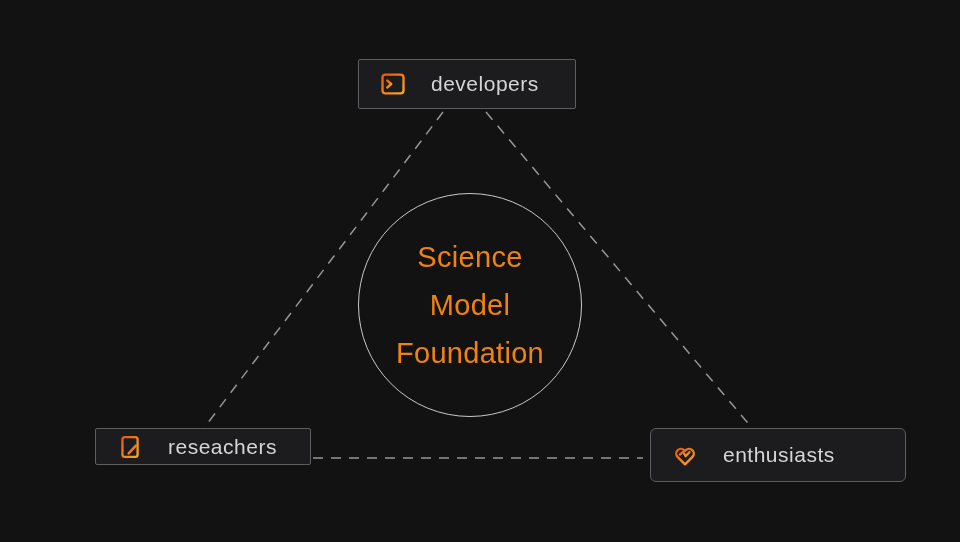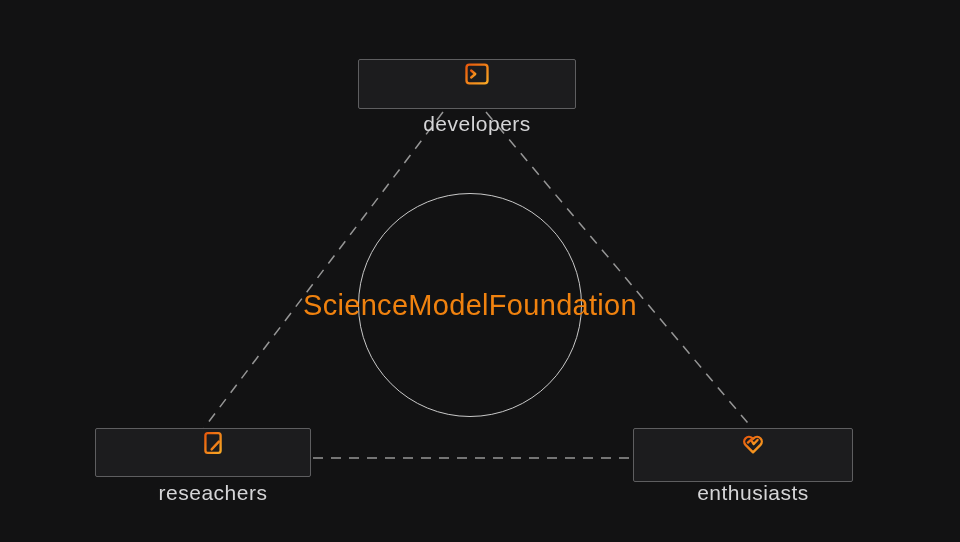--- a/index.html
+++ b/index.html
@@ -23,47 +23,46 @@
   .node {
     position: absolute;
     display: flex;
     align-items: center;
     box-sizing: border-box;
     padding-left: 20px;
     gap: 24px;
     background: #1c1c1e;
     border: 1px solid #5e5e60;
     border-radius: 2px;
-    flex-direction: column;
   }
   .node .label {
     color: #d5d5d7;
     font-size: 21px;
     letter-spacing: 0.5px;
     white-space: nowrap;
   }
   .node .icon {
     display: flex;
     width: 28px;
     height: 28px;
     flex: 0 0 28px;
   }
   .node-developers { left: 358px; top: 59px; width: 218px; height: 50px; }
-  .node-reseachers { left: 95px; top: 428px; width: 216px; height: 49px; }
-  .node-enthusiasts { left: 633px; top: 428px; width: 220px; height: 54px; }
+  .node-reseachers { left: 95px; top: 428px; width: 216px; height: 37px; }
+  .node-enthusiasts { left: 650px; top: 428px; width: 256px; height: 54px; border-radius: 6px; }
   .center-circle {
     position: absolute;
     left: 358px; top: 193px;
     width: 224px; height: 224px;
     box-sizing: border-box;
     border: 1.5px solid #c9c9c9;
     border-radius: 50%;
     background: #121213;
     display: flex;
-    flex-direction: row;
+    flex-direction: column;
     align-items: center;
     justify-content: center;
   }
   .center-circle .cline {
     color: #f0820f;
     font-size: 29px;
     line-height: 48px;
     letter-spacing: 0.3px;
     text-align: center;
     white-space: nowrap;

